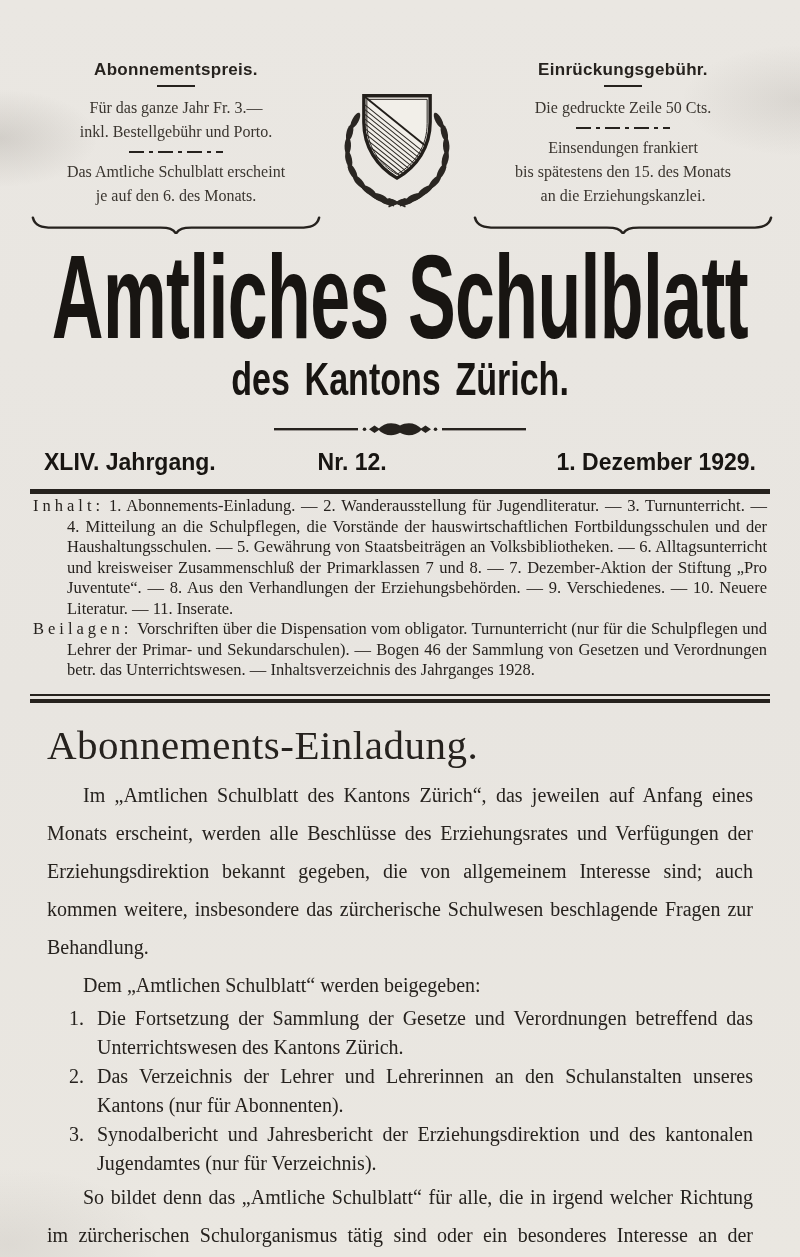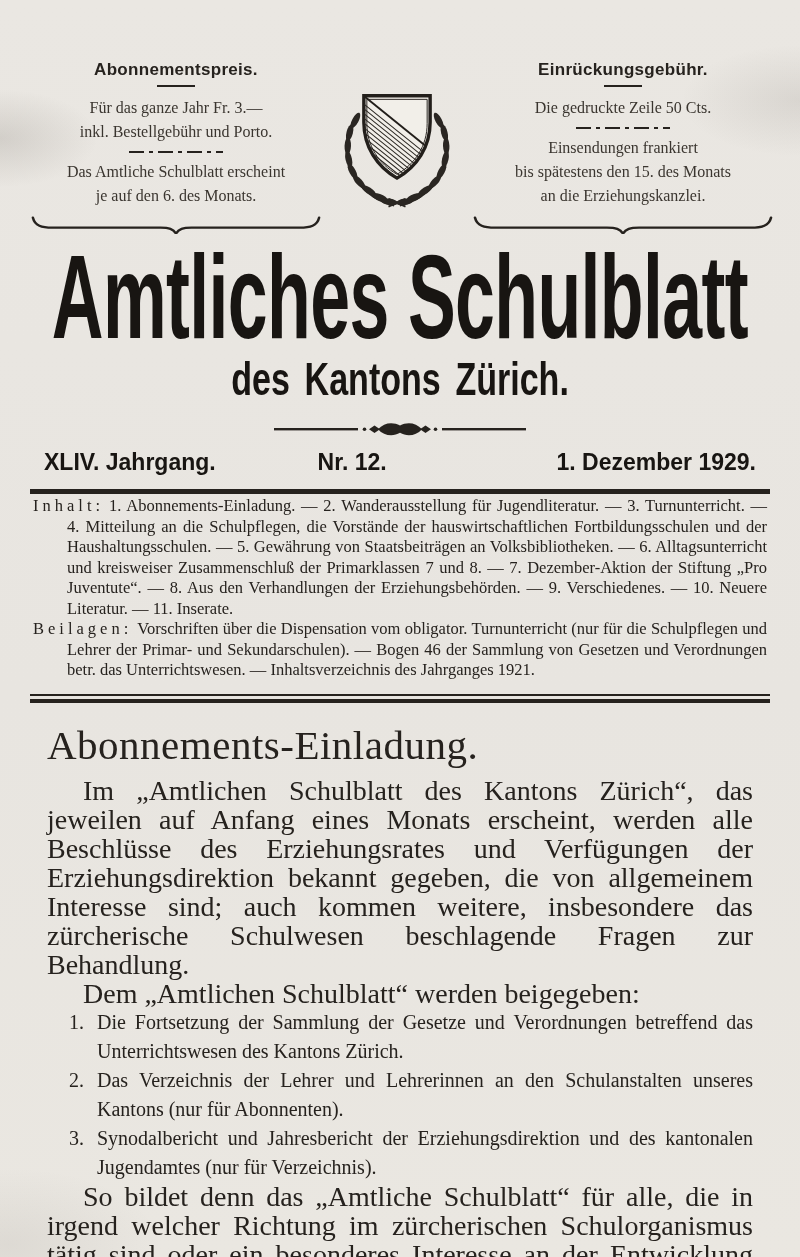--- a/index.html
+++ b/index.html
@@ -66,21 +66,21 @@
   .toc{margin-top:2px; font-size:16.5px; line-height:20.5px; text-align:justify; padding:0 3px;}
   .toc p{padding-left:34px; text-indent:-34px;}
   .toc-label{letter-spacing:4px; margin-right:5px;}
   .double-rule{margin-top:13px; height:9px; border-top:2px solid var(--ink); border-bottom:4px solid var(--ink);}
   
   .article{padding:0 17px;}
   .article h2{
     font-size:41px; line-height:34px; font-weight:normal; text-align:left;
     letter-spacing:.5px; margin:25px 0 14px 0;
   }
-  .article p{font-size:28px; line-height:29px; text-align:justify;}
+  .article p{font-size:20px; line-height:38px; text-align:justify;}
   .article p.indent{text-indent:36px;}
   .list{margin-left:22px;}
   .li{display:flex; font-size:20px; line-height:29px;}
   .li .num{flex:0 0 28px;}
   .li .li-text{flex:1; text-align:justify;}
 </style>
 </head>
 <body>
 
 <div class="page">
@@ -197,21 +197,21 @@
   <div class="issue-row">
     <span>XLIV. Jahrgang.</span>
     <span class="mid">Nr. 12.</span>
     <span>1. Dezember 1929.</span>
   </div>
 
   <div class="rule-thick"></div>
 
   <div class="toc">
     <p><span class="toc-label">Inhalt:</span><span>1. Abonnements-Einladung. — 2. Wanderausstellung für Jugendliteratur. — 3. Turnunterricht. — 4. Mitteilung an die Schulpflegen, die Vorstände der hauswirtschaftlichen Fortbildungsschulen und der Haushaltungsschulen. — 5. Gewährung von Staatsbeiträgen an Volksbibliotheken. — 6. Alltagsunterricht und kreisweiser Zusammenschluß der Primarklassen 7 und 8. — 7. Dezember-Aktion der Stiftung „Pro Juventute“. — 8. Aus den Verhandlungen der Erziehungsbehörden. — 9. Verschiedenes. — 10. Neuere Literatur. — 11. Inserate.</span></p>
-    <p><span class="toc-label">Beilagen:</span><span>Vorschriften über die Dispensation vom obligator. Turnunterricht (nur für die Schulpflegen und Lehrer der Primar- und Sekundarschulen). — Bogen 46 der Sammlung von Gesetzen und Verordnungen betr. das Unterrichtswesen. — Inhaltsverzeichnis des Jahrganges 1921.</span></p>
+    <p><span class="toc-label">Beilagen:</span><span>Vorschriften über die Dispensation vom obligator. Turnunterricht (nur für die Schulpflegen und Lehrer der Primar- und Sekundarschulen). — Bogen 46 der Sammlung von Gesetzen und Verordnungen betr. das Unterrichtswesen. — Inhaltsverzeichnis des Jahrganges 1928.</span></p>
   </div>
 
   <div class="double-rule"></div>
 
   <div class="article">
     <h2>Abonnements-Einladung.</h2>
     <p class="indent">Im „Amtlichen Schulblatt des Kantons Zürich“, das jeweilen auf Anfang eines Monats erscheint, werden alle Beschlüsse des Erziehungsrates und Verfügungen der Erziehungsdirektion bekannt gegeben, die von allgemeinem Interesse sind; auch kommen weitere, insbesondere das zürcherische Schulwesen beschlagende Fragen zur Behandlung.</p>
     <p class="indent">Dem „Amtlichen Schulblatt“ werden beigegeben:</p>
 
     <div class="list">

